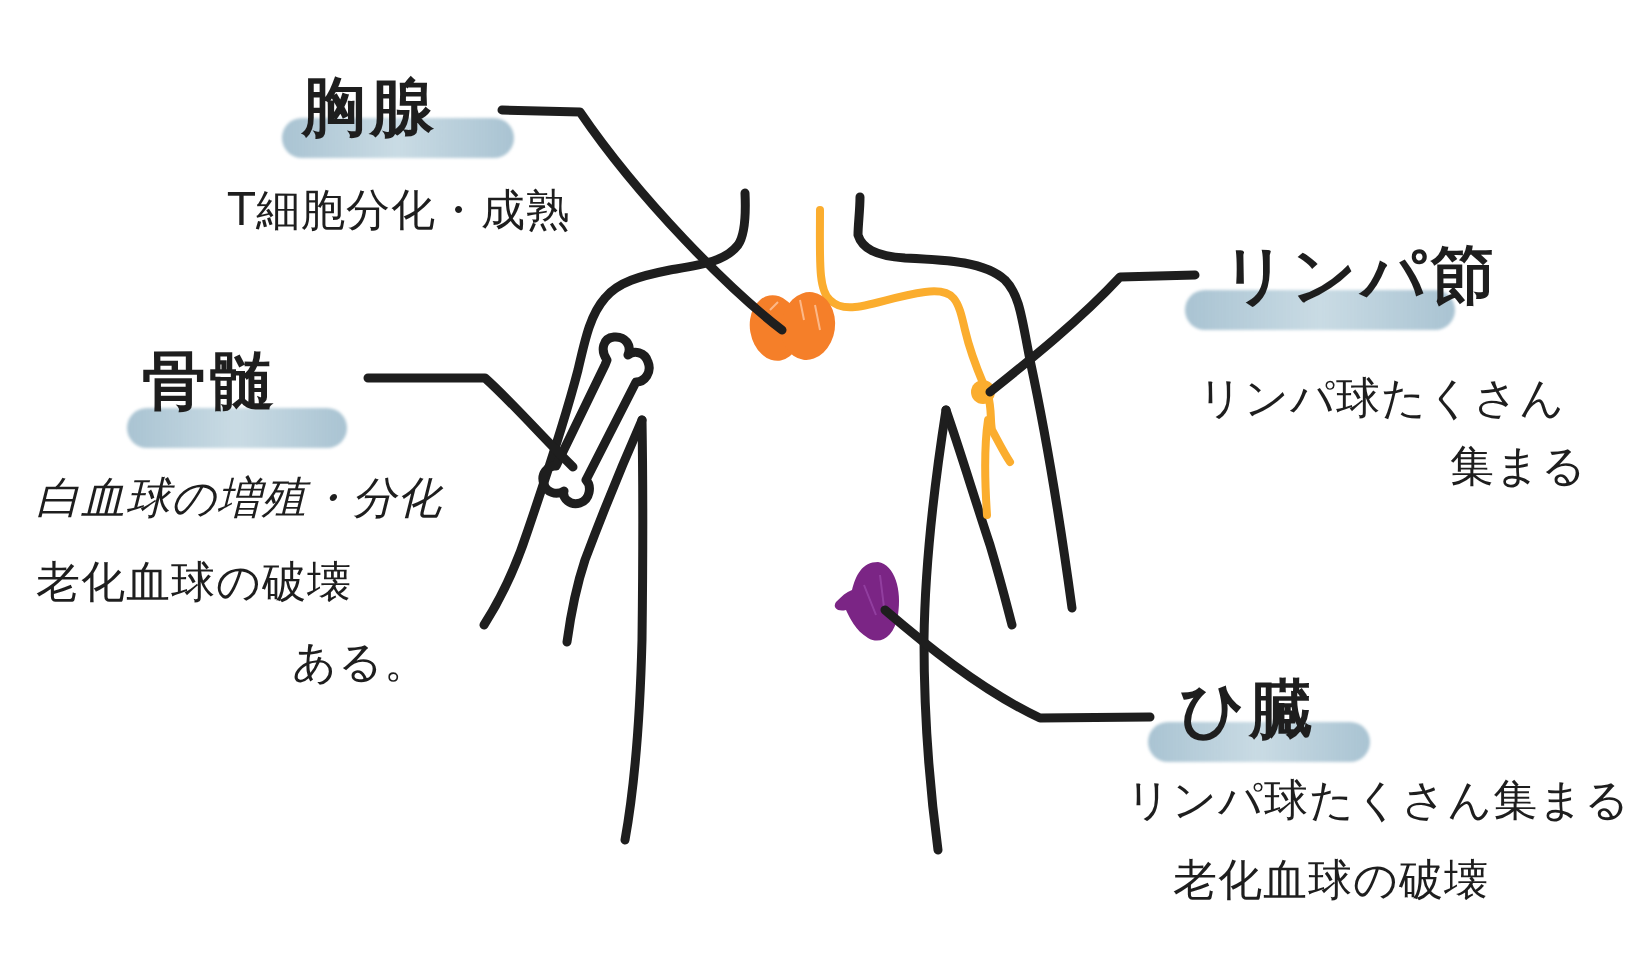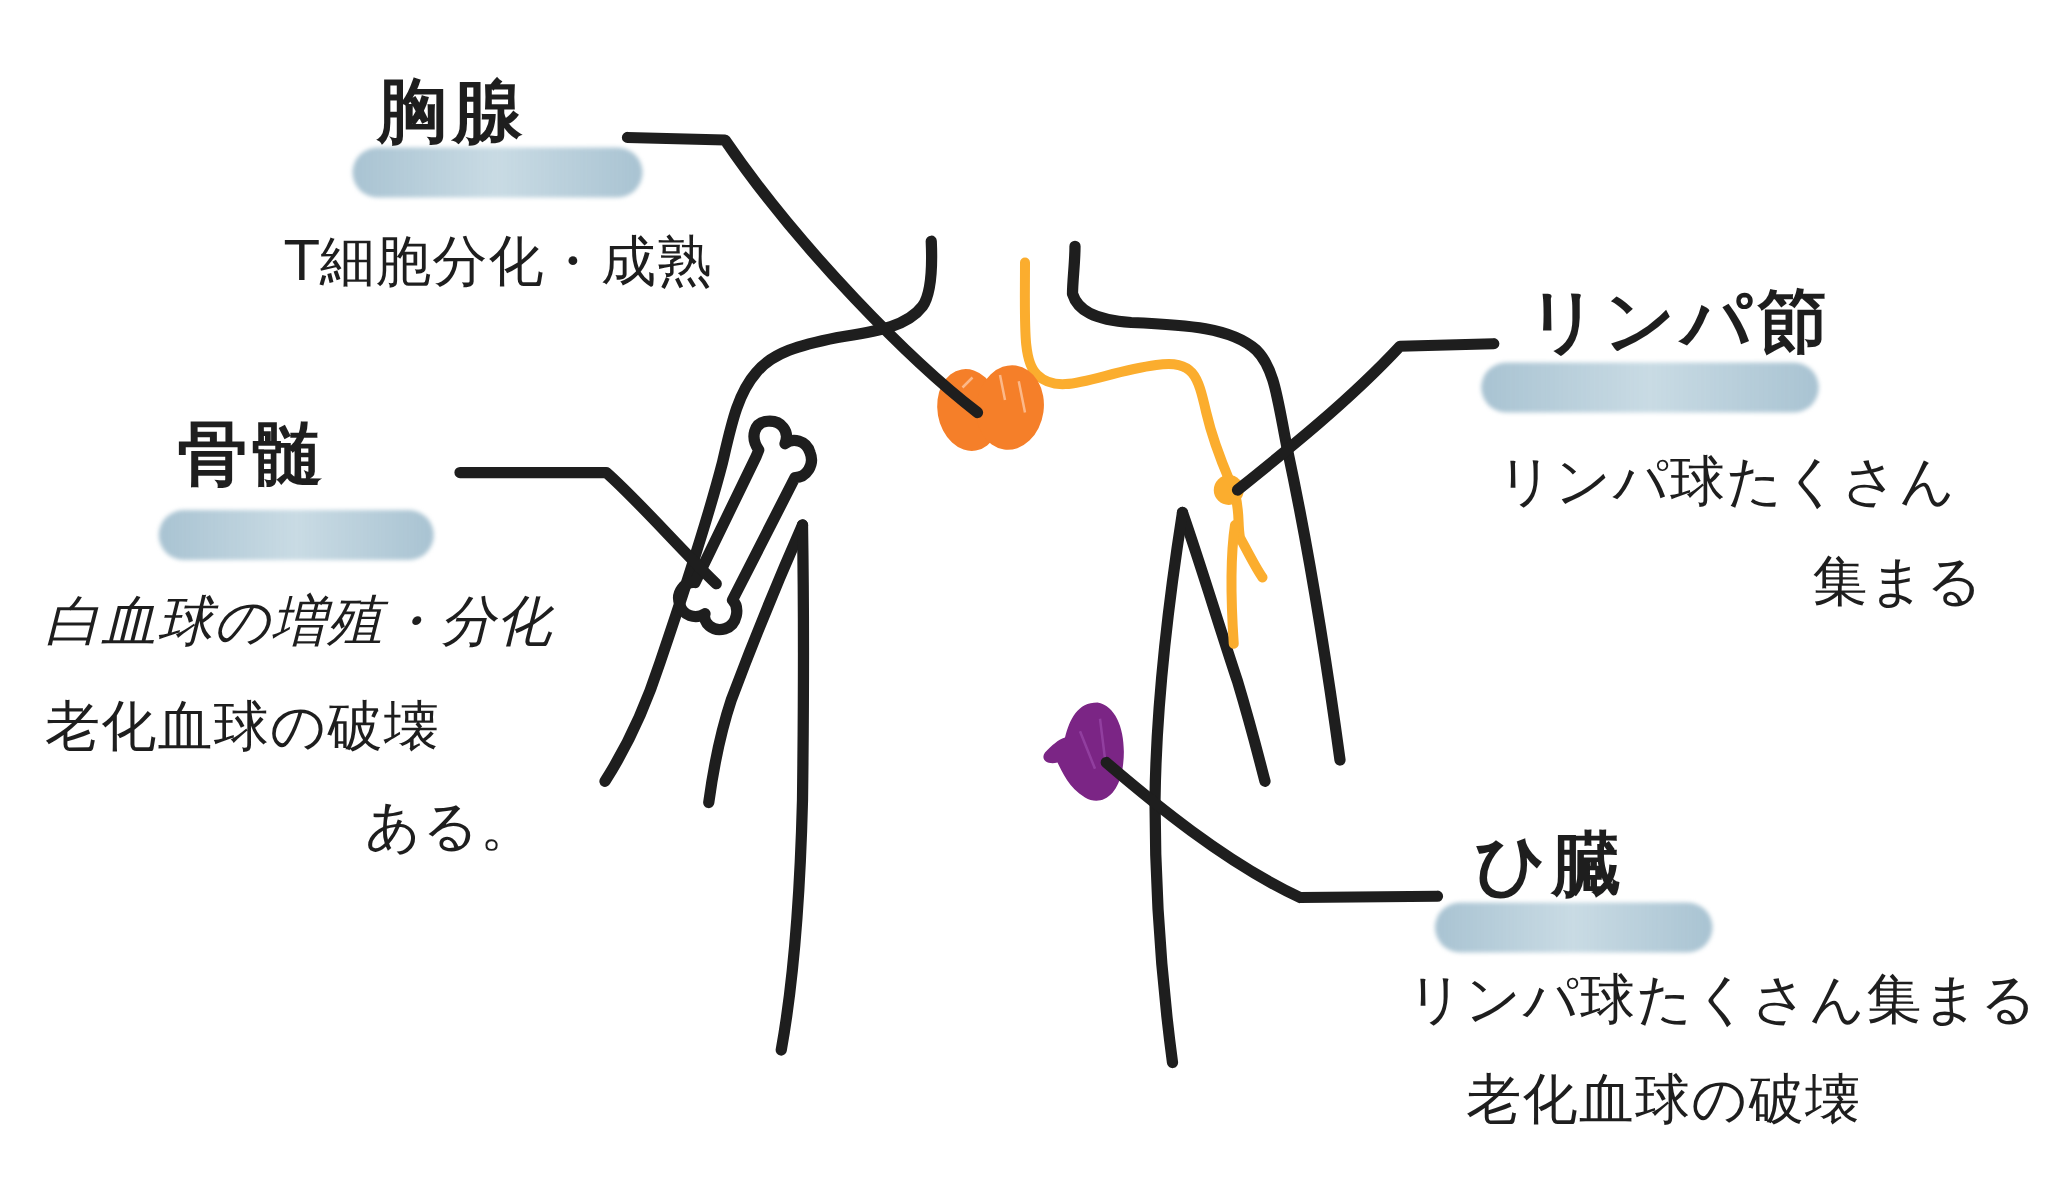--- a/index.html
+++ b/index.html
@@ -21,24 +21,25 @@
       width: 1646px;
       height: 954px;
     }
     .label {
       position: absolute;
       color: #1e1e1e;
       white-space: nowrap;
       line-height: 1;
     }
     .title {
-      font-size: 56px;
+      font-size: 64px;
       font-weight: bold;
       letter-spacing: 4px;
       z-index: 2;
+      margin-top: 13px;
     }
     .desc {
       font-size: 44px;
       letter-spacing: 1px;
       z-index: 2;
     }
     .highlight {
       position: absolute;
       height: 40px;
       border-radius: 20px;
@@ -115,18 +116,18 @@
 
 <div class="label title" style="left:302px; top:62px;">胸腺</div>
 <div class="label desc" style="left:228px; top:188px;">T細胞分化・成熟</div>
 
 <div class="label title" style="left:142px; top:336px;">骨髄</div>
 <div class="label desc" style="left:36px; top:476px;font-style:italic;">白血球の増殖・分化</div>
 <div class="label desc" style="left:36px; top:560px;">老化血球の破壊</div>
 <div class="label desc" style="left:292px; top:640px;text-align:center;">ある。</div>
 
 <div class="label title" style="left:1222px; top:230px;">リンパ節</div>
-<div class="label desc" style="left:1198px; top:364px;">リンパ球たくさん</div>
+<div class="label desc" style="left:1198px; top:376px;">リンパ球たくさん</div>
 <div class="label desc" style="left:1450px; top:444px;">集まる</div>
 
 <div class="label title" style="left:1180px; top:664px;">ひ臓</div>
 <div class="label desc" style="left:1126px; top:778px;text-align:center;">リンパ球たくさん集まる</div>
 <div class="label desc" style="left:1150px; top:858px;margin-left:23px;">老化血球の破壊</div>
 
 </body></html>

